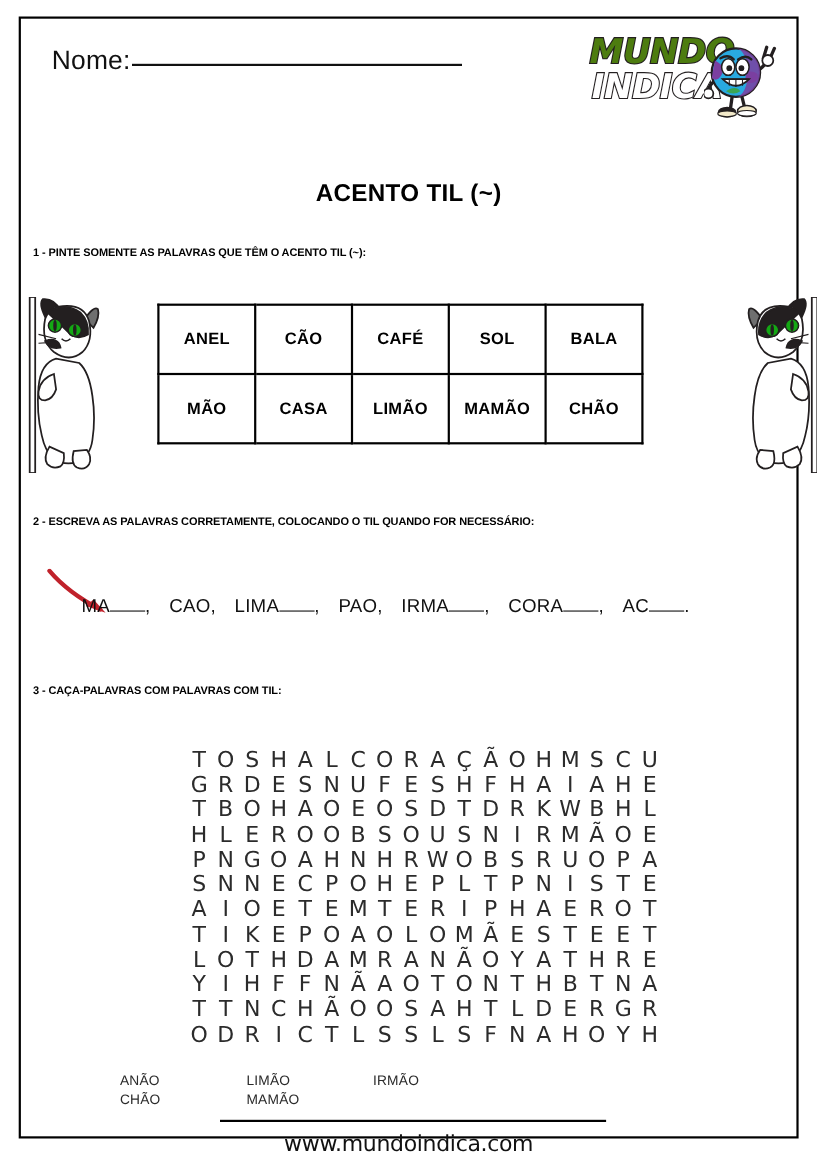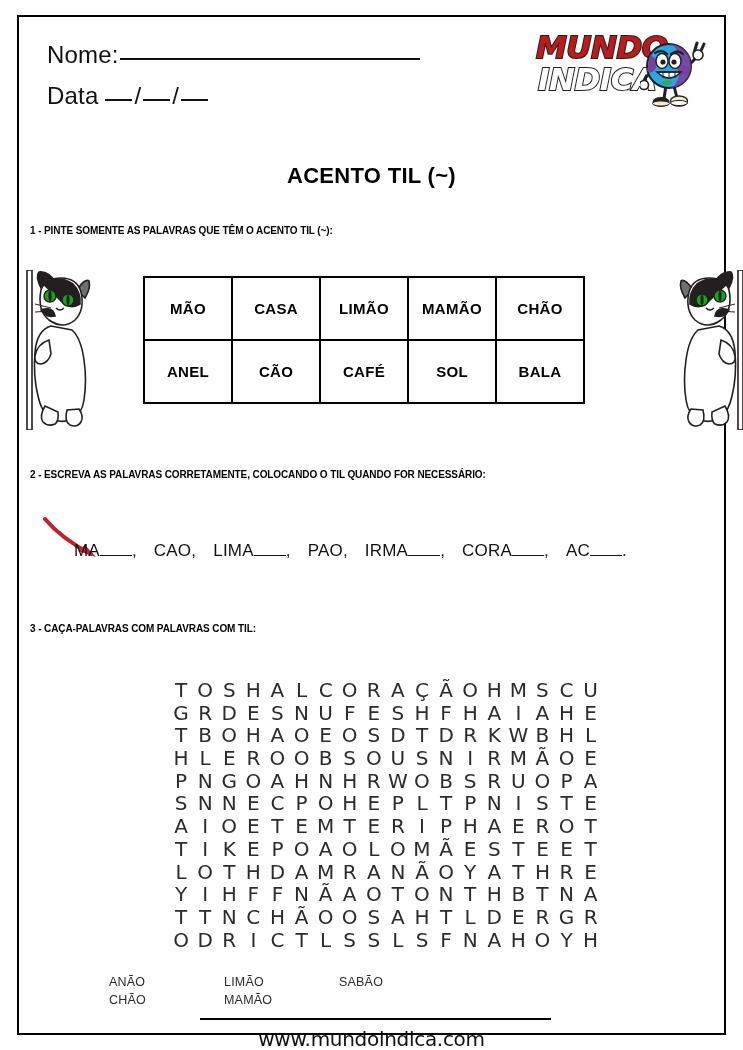--- a/index.html
+++ b/index.html
@@ -64,21 +64,21 @@
   .logo-word {
     font-family: "DejaVu Sans", sans-serif;
     font-weight: bold;
     font-style: italic;
     font-size: 31px;
     letter-spacing: -0.5px;
     line-height: 32px;
     -webkit-text-stroke: 2px #231f20;
     paint-order: stroke fill;
   }
-  .logo-mundo { color: #b91c1c; }
+  .logo-mundo { color: #4d7c0f; }
   .logo-indica { color: #ffffff; margin-left: 2px; }
   .globe { position: absolute; left: 104px; top: 8px; }
 
   
   .worksheet-title {
     position: absolute;
     left: 0; right: 0;
     top: 146px;
     text-align: center;
     font-size: 22px;
@@ -197,24 +197,20 @@
   .cat-right { position: absolute; left: 654px; top: 253px; }
 </style>
 </head>
 <body>
 
 <div id="page">
 
   <div class="header-block">
     <div class="name-row">
       <span>Nome:</span><span class="name-line"></span>
-    </div>
-    <div class="date-row">
-      <span>Data</span>
-      <span class="date-blank"></span><span class="date-slash">/</span><span class="date-blank"></span><span class="date-slash">/</span><span class="date-blank"></span>
     </div>
   </div>
 
   <div class="logo">
     <div class="logo-text">
       <div class="logo-word logo-mundo">MUNDO</div>
       <div class="logo-word logo-indica">INDICA</div>
     </div>
     <svg class="globe" width="68" height="72" viewBox="0 0 68 72">
 
@@ -250,32 +246,32 @@
     </svg>
   </div>
 
   <div class="worksheet-title">ACENTO TIL (~)</div>
 
   <div class="q-head" id="q1-head">1 - PINTE SOMENTE AS PALAVRAS QUE TÊM O ACENTO TIL (~):</div>
 
   <table class="word-table">
     <tbody>
       <tr>
+        <td>ANEL</td>
+        <td>CÃO</td>
+        <td>CAFÉ</td>
+        <td>SOL</td>
+        <td>BALA</td>
+      </tr>
+      <tr>
         <td>MÃO</td>
         <td>CASA</td>
         <td>LIMÃO</td>
         <td>MAMÃO</td>
         <td>CHÃO</td>
-      </tr>
-      <tr>
-        <td>ANEL</td>
-        <td>CÃO</td>
-        <td>CAFÉ</td>
-        <td>SOL</td>
-        <td>BALA</td>
       </tr>
     </tbody>
   </table>
 
   <div class="q-head" id="q2-head">2 - ESCREVA AS PALAVRAS CORRETAMENTE, COLOCANDO O TIL QUANDO FOR NECESSÁRIO:</div>
 
   <svg class="arrow-2" width="100" height="52" viewBox="0 0 100 52">
     <path d="M3 2 Q20 22 49 37" stroke="#c0222b" stroke-width="4" fill="none" stroke-linecap="round"></path>
     <path d="M54 40 L36 34 L43 28 Z" fill="#c0222b"></path>
   </svg>
@@ -302,21 +298,21 @@
   <div class="ws-words" id="ws-words">
       <div class="ws-col">
         <div class="ws-word">ANÃO</div>
         <div class="ws-word">CHÃO</div>
       </div>
       <div class="ws-col">
         <div class="ws-word">LIMÃO</div>
         <div class="ws-word">MAMÃO</div>
       </div>
       <div class="ws-col">
-        <div class="ws-word">SABÃO</div>
+        <div class="ws-word">IRMÃO</div>
       </div>
     </div>
 
   <div class="footer-rule"></div>
   <div class="footer-url">www.mundoindica.com</div>
 
   <svg class="cat-left" width="74" height="160" viewBox="0 0 74 160">
     <g stroke="#231f20" stroke-width="1.6" fill="#ffffff">
       <path d="M28 56 q-14 4 -16 26 q-2 24 3 44 q3 14 10 20 q10 8 22 4 q12 -5 14 -20 q3 -20 0 -40 q-3 -22 -12 -30 z"></path>
       <path d="M22 136 q-6 10 -2 16 q5 5 12 2 q4 -3 3 -12z"></path>

